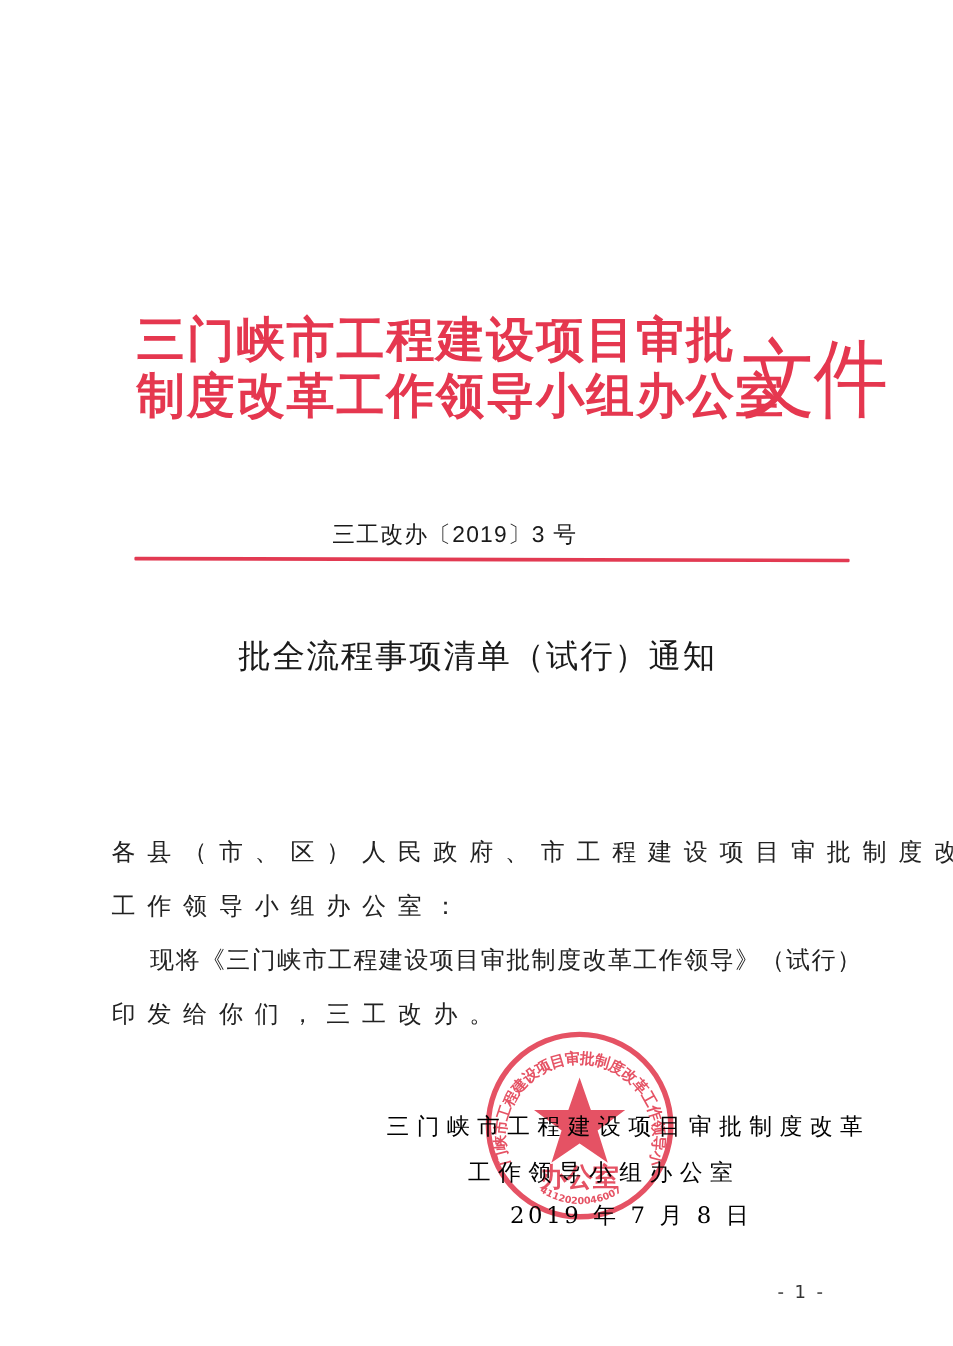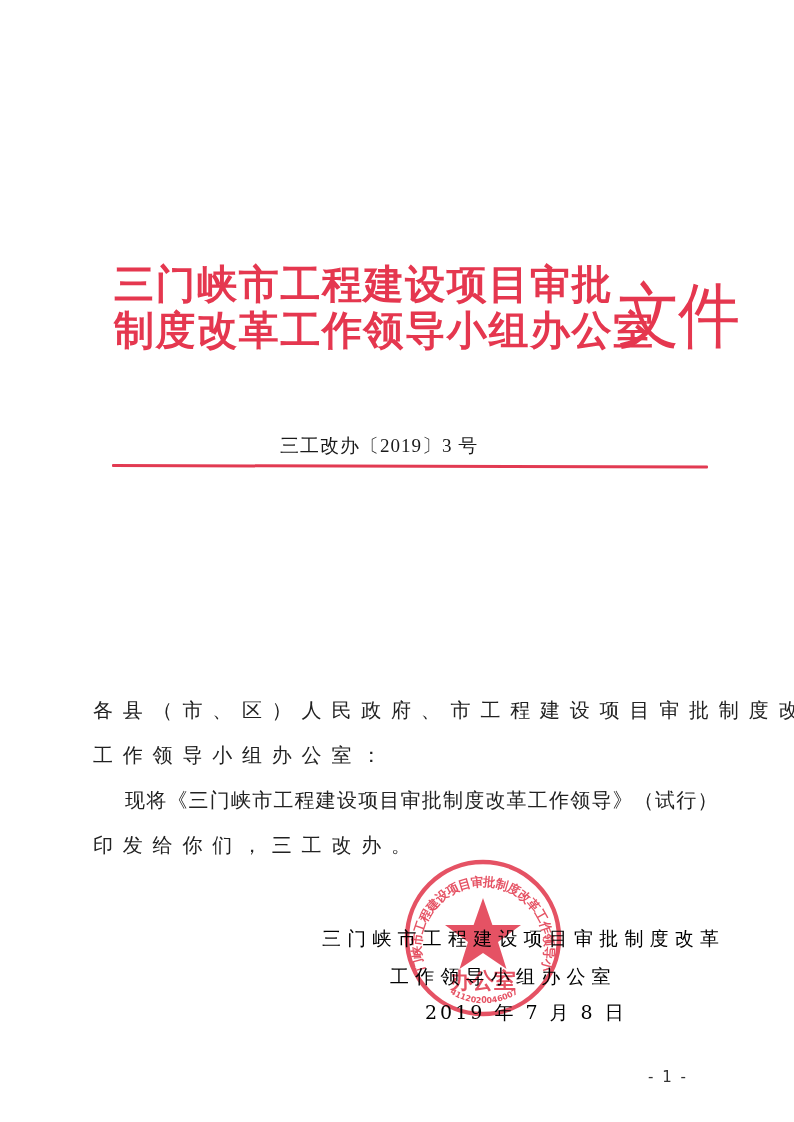--- a/index.html
+++ b/index.html
@@ -4,21 +4,21 @@
 <style>
   html, body { margin: 0; padding: 0; background: #ffffff; }
   body { width: 794px; height: 1122px; position: relative; overflow: hidden;
          font-family: "DejaVu Serif", "Liberation Serif", serif; color: #1a1a1a; }
   .masthead { color: #e5374f; font-family: "DejaVu Sans", "Liberation Sans", sans-serif; font-weight: bold; }
   .mast-line { position: absolute; left: 114px; font-size: 40px; letter-spacing: 1.6px; line-height: 44px; white-space: nowrap; }
   .mast-l1 { top: 262px; }
   .mast-l2 { top: 308px; }
   .mast-suffix { position: absolute; left: 618px; top: 270px; font-size: 62px; line-height: 80px; letter-spacing: -2px; font-weight: normal; transform: scaleY(1.15); transform-origin: top left; }
   .doc-number { position: absolute; left: 0; width: 794px; top: 433px; text-align: center;
-                font-size: 19px; letter-spacing: 1px; font-family: Liberation Serif, serif; }
+                font-size: 19px; letter-spacing: 1px; font-family: Liberation Sans, sans-serif; }
   .doc-number span { position: relative; left: -18px; }
   .red-rule { position: absolute; left: 112px; top: 464px; width: 596px; height: 3px; background: #e23a52;
               transform: rotate(0.15deg); transform-origin: left center; border-radius: 1px; }
   .title { position: absolute; left: 100px; width: 596px; top: 528px; text-align: center;
            font-family: "DejaVu Sans", "Liberation Sans", sans-serif; font-size: 27px; line-height: 40px; letter-spacing: 1.5px; }
   .title div { white-space: nowrap; }
   .body-text { position: absolute; left: 93px; width: 620px; font-size: 20px; letter-spacing: 9.8px;
                line-height: 45px; white-space: nowrap; font-family: "DejaVu Sans", "Liberation Sans", sans-serif; color: #222; }
   .bt1 { top: 688px; }
   .bt2 { top: 733px; }
@@ -41,20 +41,21 @@
   <div class="mast-suffix">文件</div>
 </div>
 
 <div class="doc-number">
   <span>三工改办〔2019〕3 号</span>
 </div>
 
 <div class="red-rule"></div>
 
 <div class="title">
+  <div>批全流程事项清单（试行）通知</div>
 </div>
 
 <div class="body-text bt1">各县（市、区）人民政府、市工程建设项目审批制度改革工作</div>
 <div class="body-text bt2">工作领导小组办公室：</div>
 <div class="body-text bt3">现将《三门峡市工程建设项目审批制度改革工作领导》（试行）</div>
 <div class="body-text bt4">印发给你们，三工改办。</div>
 
 <div class="sig sig1">三门峡市工程建设项目审批制度改革</div>
 <div class="sig sig2">工作领导小组办公室</div>
 <div class="sig sig3">2019 年 7 月 8 日</div>

